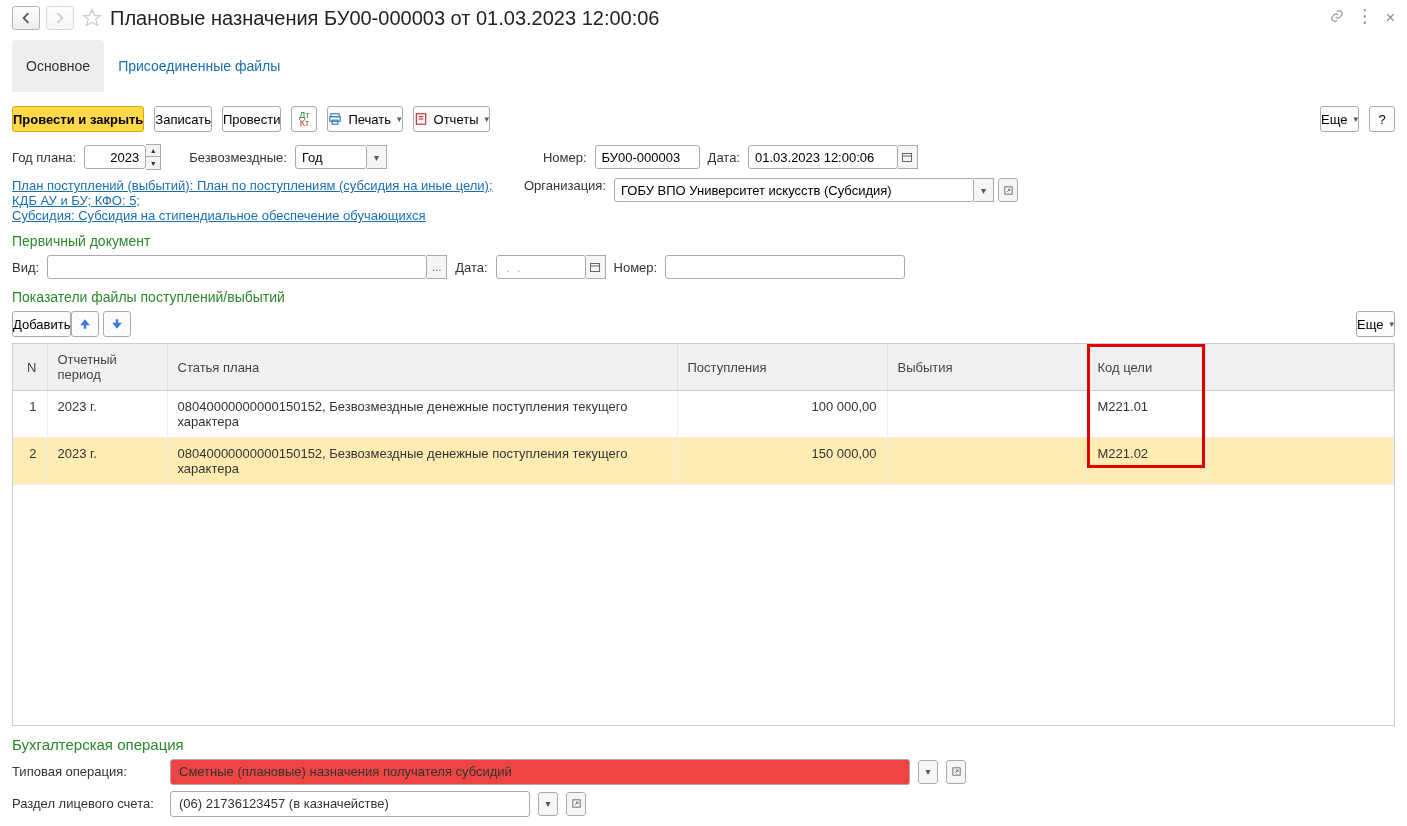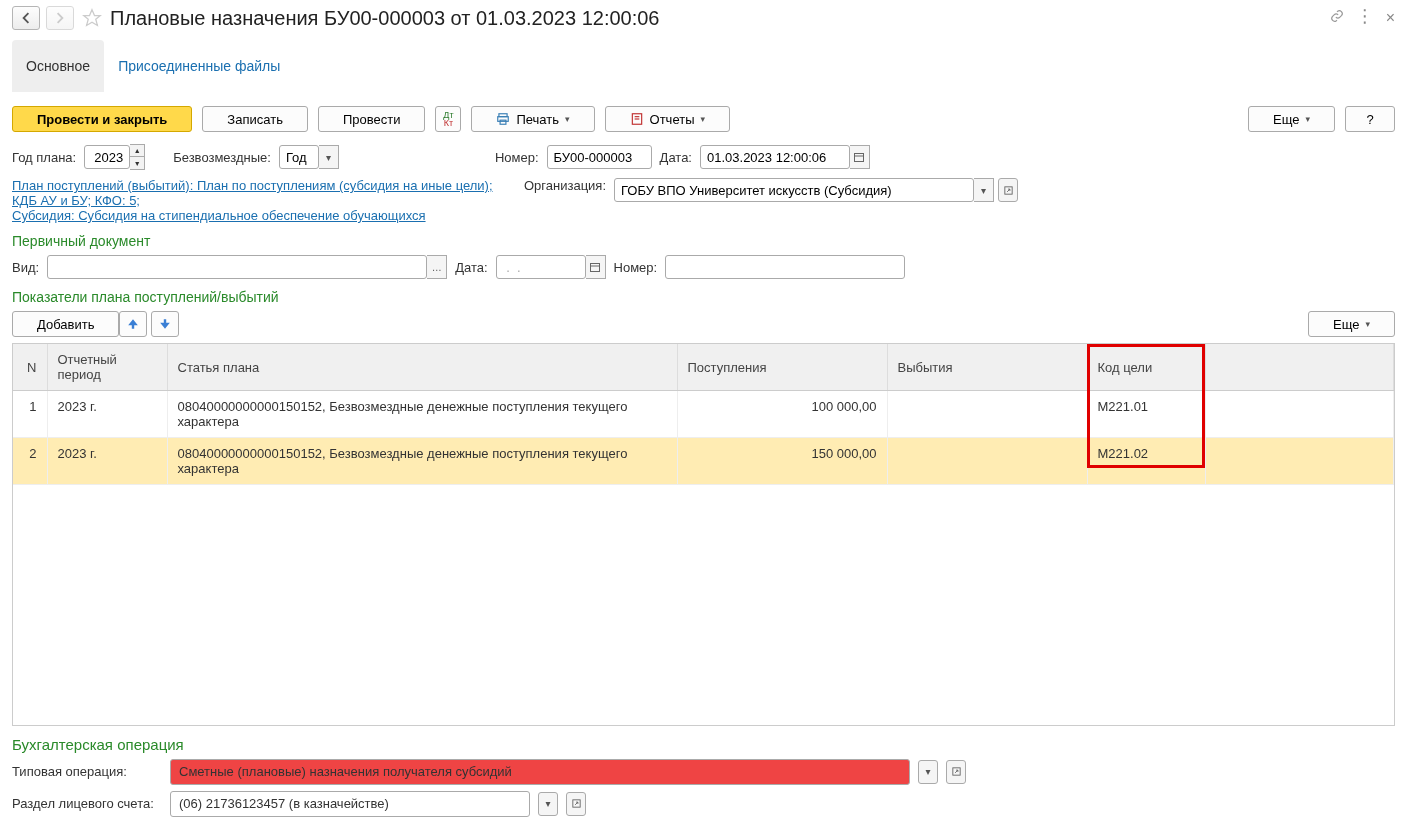--- a/index.html
+++ b/index.html
@@ -27,21 +27,21 @@
   .tabs { display: flex; gap: 0; border-bottom: 0; margin: 6px 0 14px 0; }
   .tab {
     padding: 18px 14px; font-size: 14px;
     border-radius: 4px 4px 0 0;
     cursor: pointer;
   }
   .tab.active { background: #eee; color: #333; }
   .tab.inactive { color: #1a6fb0; }
   .toolbar { display: flex; align-items: center; gap: 10px; margin-bottom: 12px; }
   .btn {
-    padding: 5px 24px; border: 1px solid #aaa; background: #fcfcfc;
+    padding: 5px 0; border: 1px solid #aaa; background: #fcfcfc;
     border-radius: 3px; cursor: pointer; font-size: 13px;
     display: inline-flex; align-items: center; gap: 6px;
     height: 26px;
   }
   .btn-primary {
     background: #ffd94a; border-color: #d4a800; font-weight: bold;
   }
   .btn-icon { width:26px; padding:0; justify-content:center;}
   .btn .caret { font-size: 9px; color:#555; }
   .spacer { flex: 1; }
@@ -166,30 +166,30 @@
     <button class="btn">
       <span>Еще</span>
       <span class="caret">▾</span>
     </button>
     <button class="btn help-btn">?</button>
   </div>
 
   <div class="form-row">
     <span class="form-label">Год плана:</span>
     <div class="input-wrap">
-      <input class="input" style="width: 46px; text-align: right;" value="2023">
+      <input class="input" style="width: 62px; text-align: right;" value="2023">
       <div class="spinner">
           <div>▲</div>
           <div>▼</div>
         </div>
     </div>
     <span style="width:12px;"></span>
     <span class="form-label">Безвозмездные:</span>
     <div class="input-wrap">
-      <input class="input" style="width: 40px;" value="Год">
+      <input class="input" style="width: 72px;" value="Год">
       <div class="input-btn">▾</div>
     </div>
     <span style="width:140px;"></span>
     <span class="form-label">Номер:</span>
     <input class="input" style="width: 105px;" value="БУ00-000003">
     <span class="form-label">Дата:</span>
     <div class="input-wrap">
       <input class="input" style="width: 150px;" value="01.03.2023 12:00:06">
       <div class="input-btn">
         <svg style="width:12px;height:12px" viewBox="0 0 24 24">
@@ -232,21 +232,21 @@
         <svg style="width:12px;height:12px" viewBox="0 0 24 24">
             <rect x="3" y="5" width="18" height="16" fill="none" stroke="#666" stroke-width="2"></rect>
             <line x1="3" y1="10" x2="21" y2="10" stroke="#666" stroke-width="2"></line>
           </svg>
       </div>
     </div>
     <span class="form-label">Номер:</span>
     <input class="input" style="width: 240px;">
   </div>
 
-  <div class="section-title">Показатели плана поступлений/выбытий</div>
+  <div class="section-title">Показатели файлы поступлений/выбытий</div>
   <div class="table-toolbar">
     <button class="btn">Добавить</button>
     <div class="arrow-btns">
       <div class="arrow-btn">
         <svg style="width:12px;height:12px" viewBox="0 0 10 10">
             <path d="M5 1 L9 6 H6 V9 H4 V6 H1 Z" fill="#3a7fd5"></path>
           </svg>
       </div>
       <div class="arrow-btn">
         <svg style="width:12px;height:12px" viewBox="0 0 10 10">

